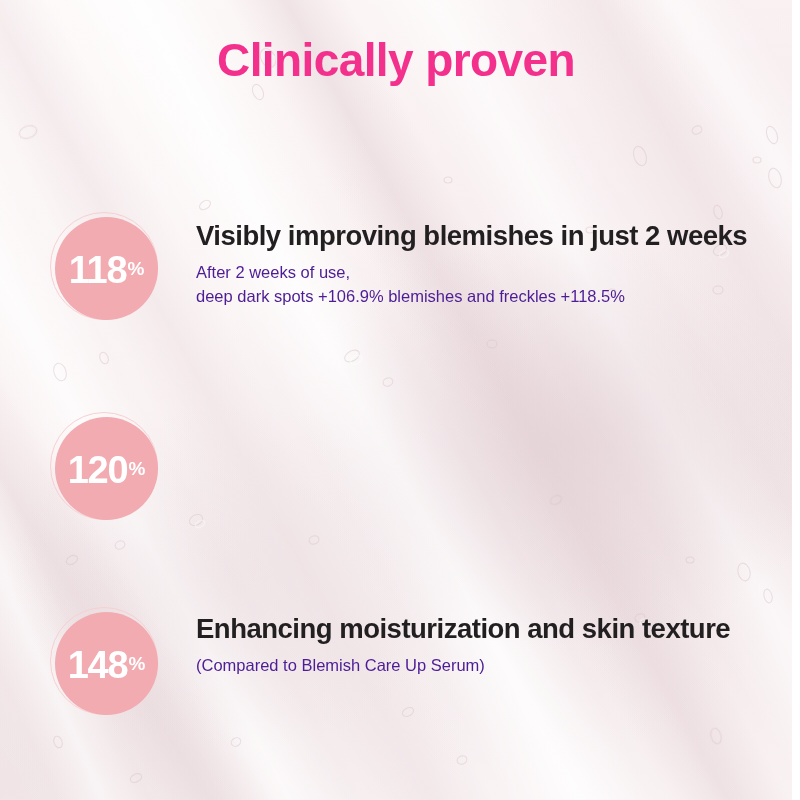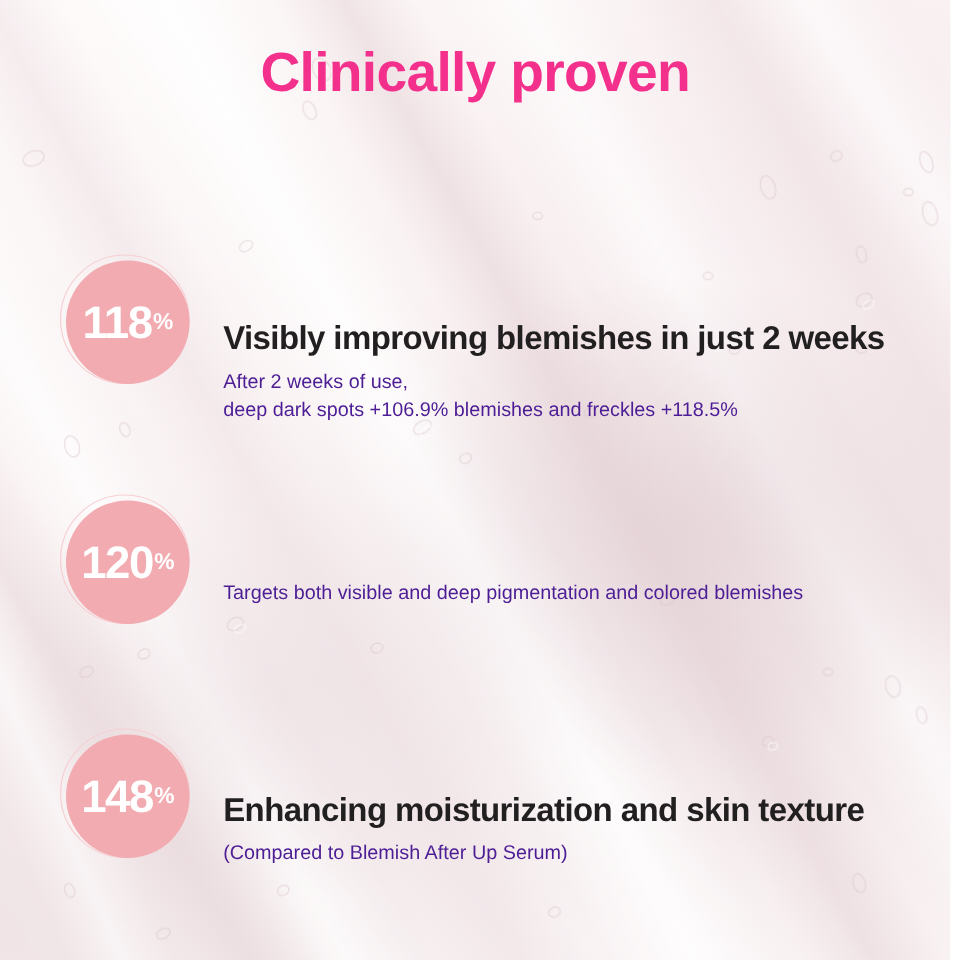--- a/index.html
+++ b/index.html
@@ -143,24 +143,23 @@
     font-weight: 700;
     color: #ffffff;
     line-height: 1;
     margin-left: 1px;
     transform: translateY(-1px);
   }
 
   
   .txt {
     position: absolute;
-    left: 186px;
+    left: 196px;
     top: 0;
     right: 30px;
-    margin-top: 46px;
   }
   .headline {
     font-size: 27.5px;
     font-weight: 700;
     color: #221f20;
     letter-spacing: -0.5px;
     line-height: 1.18;
     margin: 0;
     white-space: nowrap;
   }
@@ -261,37 +260,34 @@
     <div class="badge">
       <div class="badge-ring"></div>
       <div class="badge-disc">
         <div class="badge-inner">
           <span class="badge-num">120</span>
           <span class="badge-pct">%</span>
         </div>
       </div>
     </div>
     <div class="txt">
-      <div class="sub-wrap">
-        <p class="sub">Targets both visible and deep pigmentation and colored blemishes</p>
-      </div>
     </div>
   </div>
 
   <div class="row row-3">
     <div class="badge">
       <div class="badge-ring"></div>
       <div class="badge-disc">
         <div class="badge-inner">
           <span class="badge-num">148</span>
           <span class="badge-pct">%</span>
         </div>
       </div>
     </div>
     <div class="txt">
       <p class="headline">Enhancing moisturization and skin texture</p>
       <div class="sub-wrap">
-        <p class="sub">(Compared to Blemish After Up Serum)</p>
+        <p class="sub">(Compared to Blemish Care Up Serum)</p>
       </div>
     </div>
   </div>
 
 </div>
 
 </body></html>

